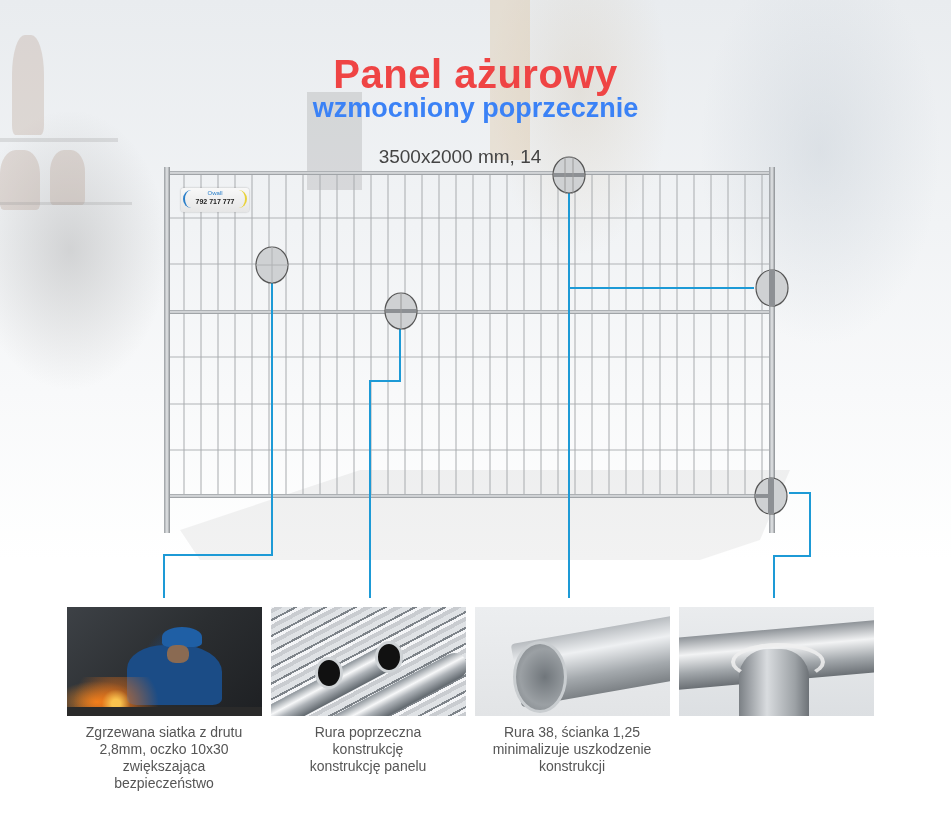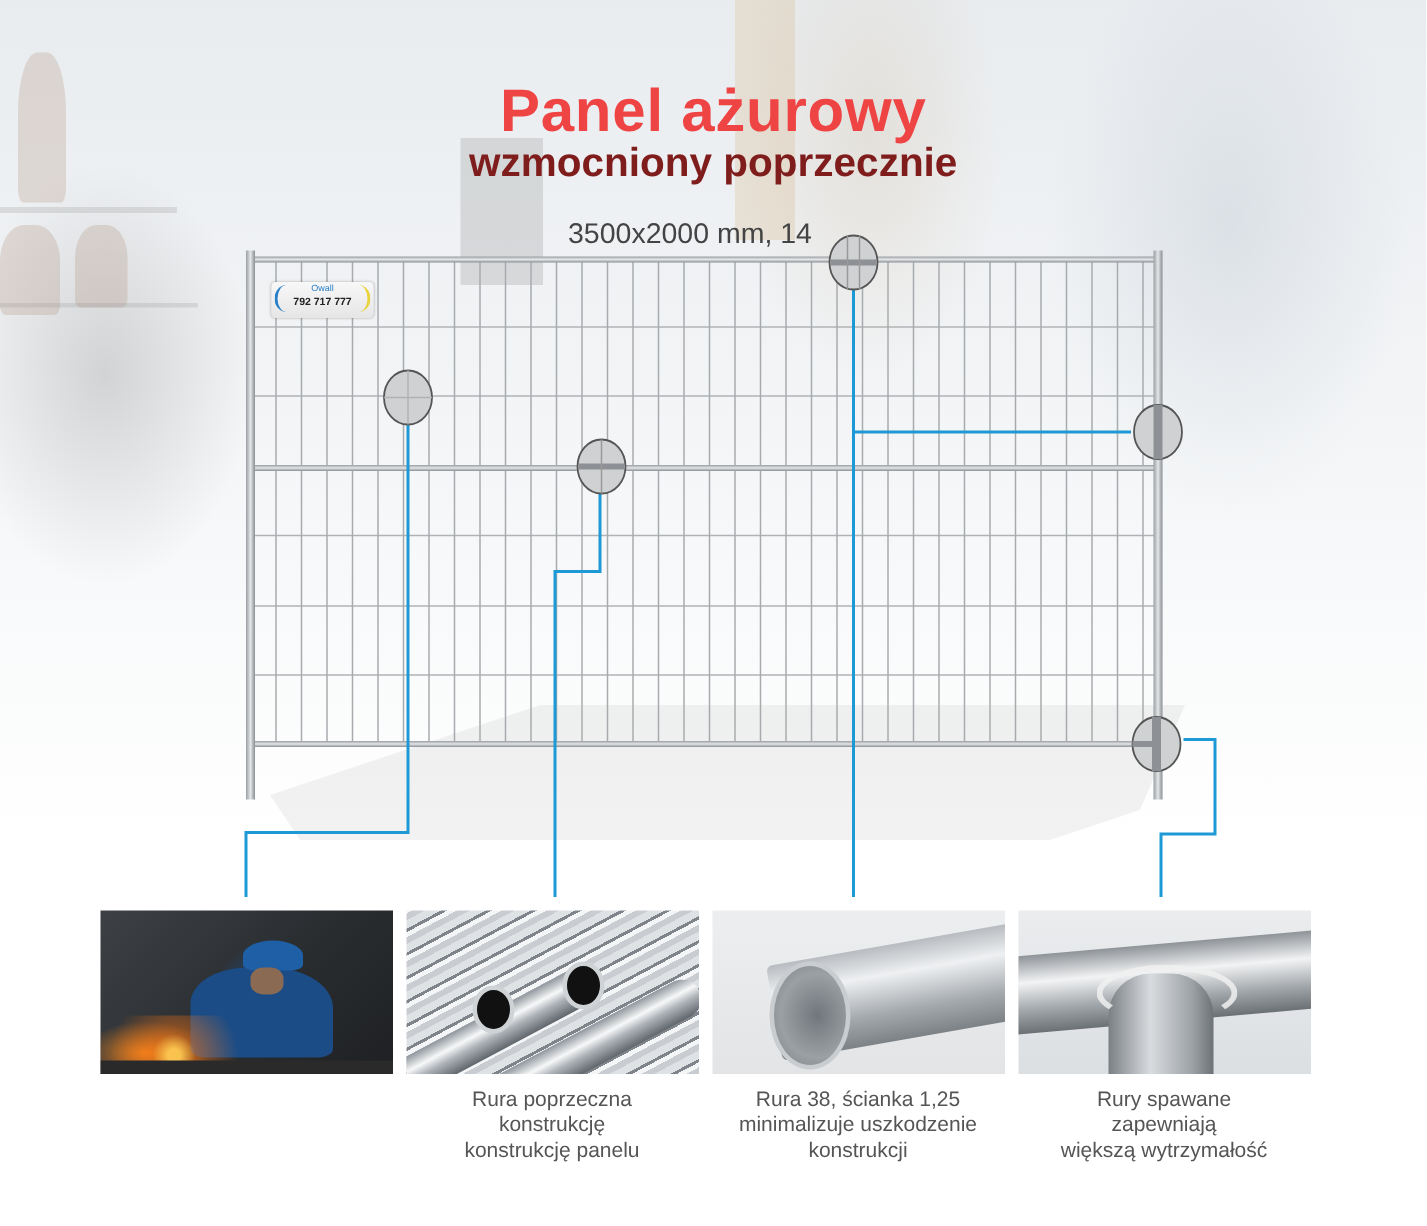--- a/index.html
+++ b/index.html
@@ -24,21 +24,21 @@
     position: absolute; background: rgba(150,150,150,0.25);
   }
   .header {
     position: absolute; left: 0; width: 951px; text-align: center;
   }
   .title {
     top: 52px; font-size: 40px; font-weight: bold; color: #ef4444;
     letter-spacing: 0.5px;
   }
   .subtitle {
-    top: 93px; font-size: 27px; font-weight: bold; color: #7f1d1d;
+    top: 93px; font-size: 27px; font-weight: bold; color: #3b82f6;
   }
   .dims {
     top: 129px; font-size: 19px; color: #444; display: flex; justify-content: center; align-items: center; gap: 16px;
   }
   .kg-icon {
     display: inline-block; width: 15px; height: 15px; background: #3a3a3a;
     border-radius: 2px 2px 3px 3px; position: relative;
     color: #fff; font-size: 8px; line-height: 18px; text-align: center; margin-top: 40px;
   }
   .kg-icon::before {
@@ -270,20 +270,26 @@
 </div>
 
 <div class="feature" style="left:67px;">
   <div class="photo p-welder">
     <div class="body"></div>
       <div class="cap"></div>
       <div class="face"></div>
       <div class="sparks"></div>
       <div class="table"></div>
   </div>
+  <div class="caption">
+    <div>Zgrzewana siatka z drutu</div>
+    <div>2,8mm, oczko 10x30</div>
+    <div>zwiększająca</div>
+    <div>bezpieczeństwo</div>
+  </div>
 </div>
 
 <div class="feature" style="left:271px;">
   <div class="photo p-pipes">
     <div class="pipe" style="left:-120px;top:30px;width:250px;"></div>
     <div class="pipe" style="left:-60px;top:40px;width:255px;"></div>
     <div class="end" style="left:104px;top:34px;"></div>
     <div class="end" style="left:44px;top:50px;"></div>
   </div>
   <div class="caption">
@@ -304,18 +310,13 @@
     <div>konstrukcji</div>
   </div>
 </div>
 
 <div class="feature" style="left:679px;">
   <div class="photo p-weld">
     <div class="bar"></div>
       <div class="stem"></div>
       <div class="bead"></div>
   </div>
-  <div class="caption">
-    <div>Rury spawane</div>
-    <div>zapewniają</div>
-    <div>większą wytrzymałość</div>
-  </div>
 </div>
 
 </body></html>

